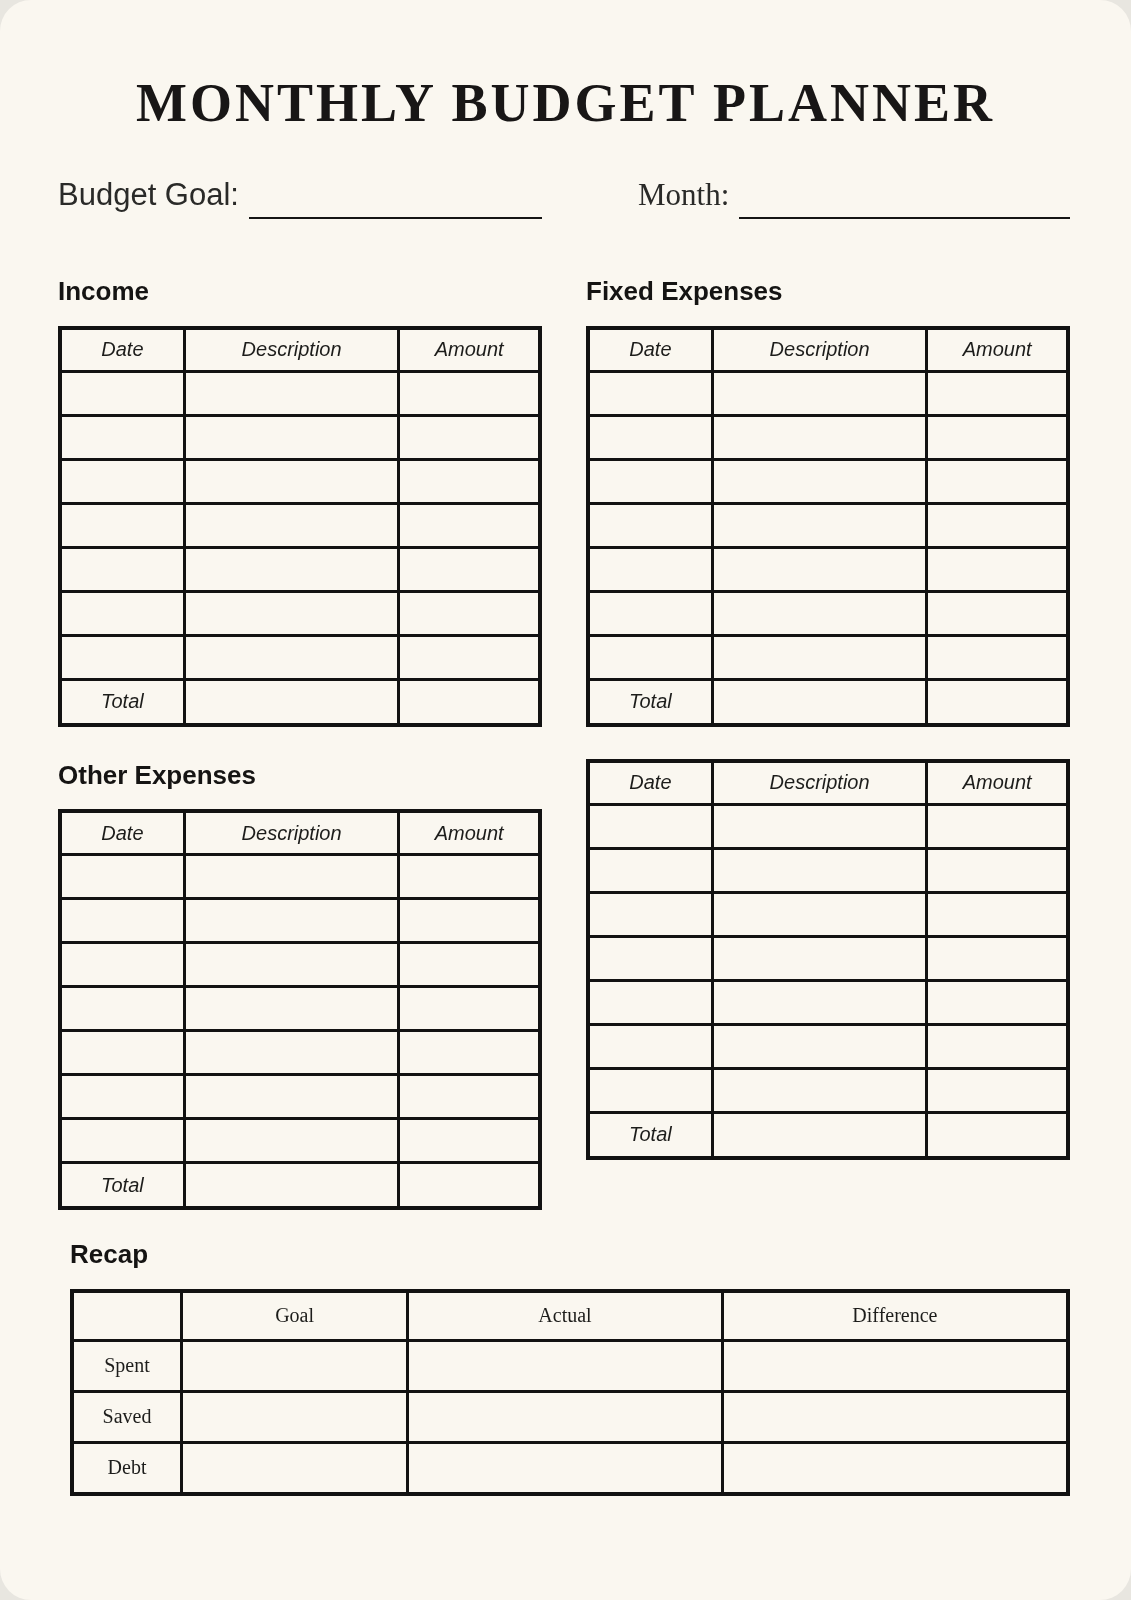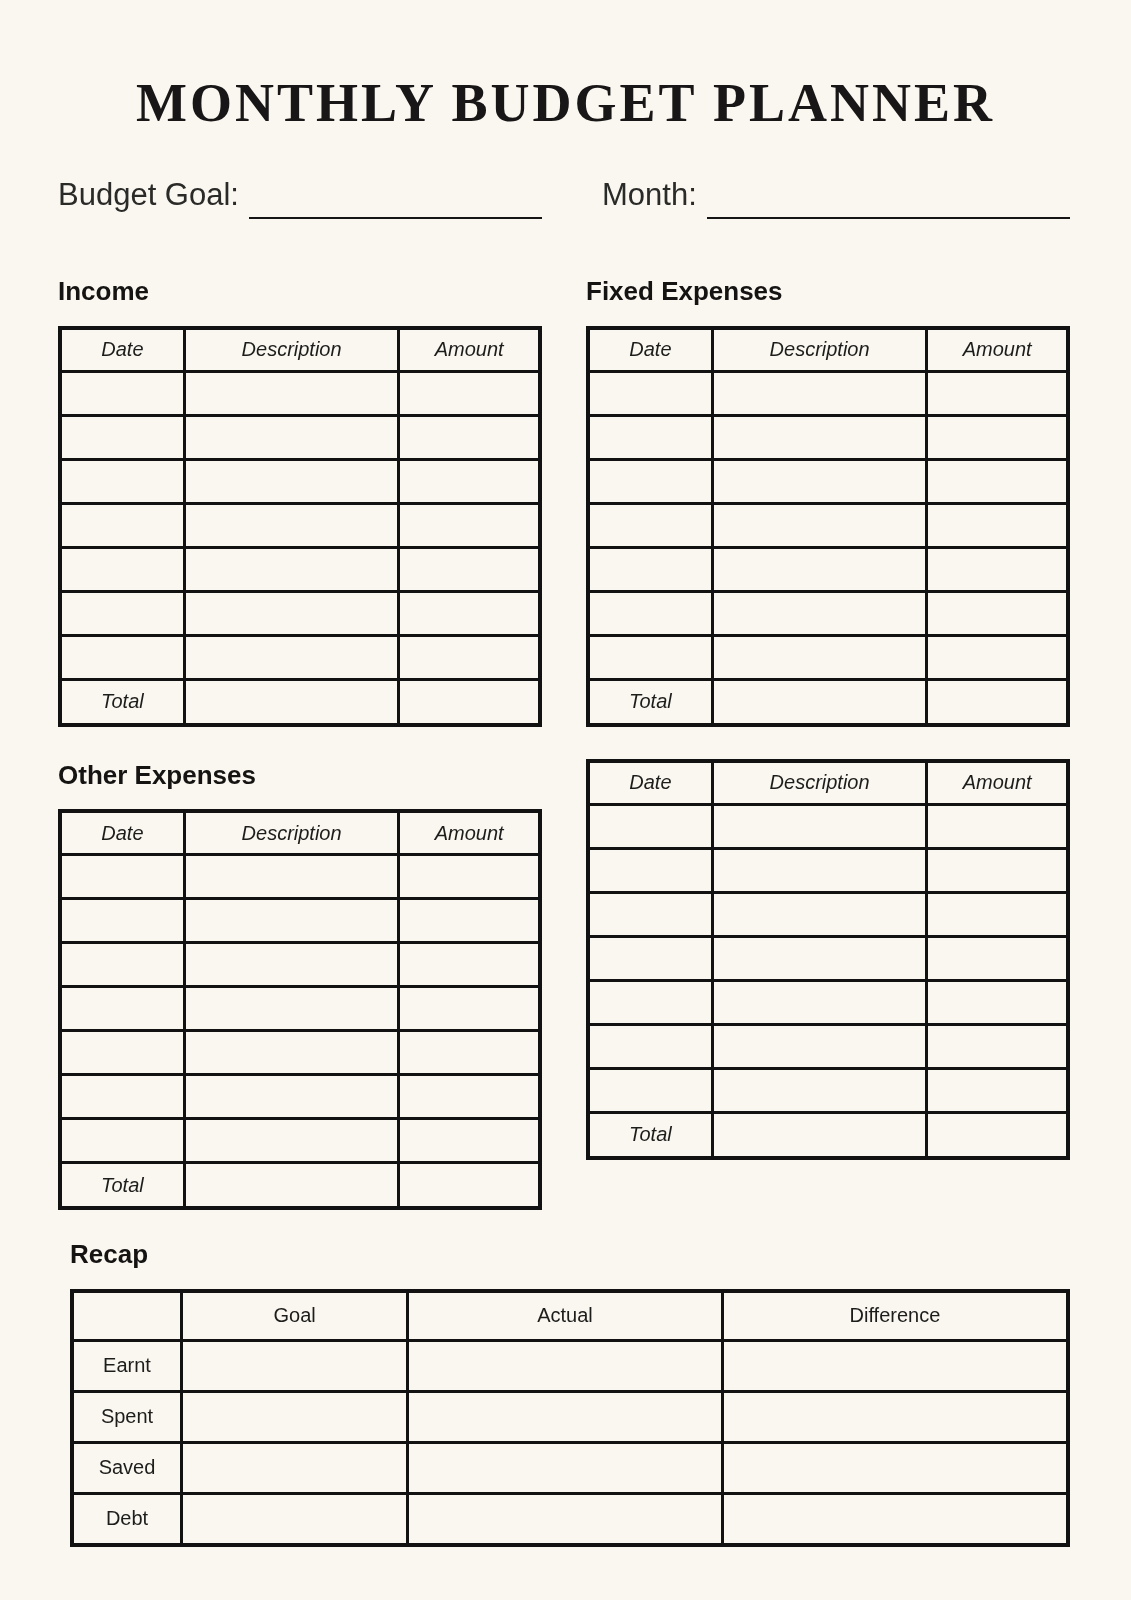--- a/index.html
+++ b/index.html
@@ -1,35 +1,35 @@
 <!DOCTYPE html>
 <html><head>
 <meta charset="utf-8">
 <style>
   html,body{margin:0;padding:0;}
   body{background:#e8e6e0;font-family:"Liberation Sans",sans-serif;}
   .page{
     width:1131px;height:1600px;margin:0 auto;background:#FAF7F0;
-    color:#1b1b1b;overflow:hidden;box-sizing:border-box;position:relative;
+    color:#1b1b1b;overflow:hidden;box-sizing:border-box;position:relative;border-radius:31px;
   }
   
   .title{
     margin:0;padding-top:74px;text-align:center;
     font-family:"Liberation Serif",serif;font-weight:600;
     font-size:54px;line-height:1.1;letter-spacing:3px;color:#181616;
     white-space:nowrap;
   }
   
   .fields-row{
     display:flex;align-items:flex-end;
     margin:44px 61px 0 58px;
   }
   .field{display:flex;align-items:flex-end;}
   .field-goal{width:484px;}
-  .field-month{flex:1;margin-left:60px;}
+  .field-month{flex:1;margin-left:96px;font-family:Liberation Serif, serif;}
   .field-label{
     font-size:31px;color:#2a2a28;line-height:1.15;white-space:nowrap;
   }
   .field-line{
     flex:1;margin-left:10px;border-bottom:2px solid #151515;
     transform:translateY(6px);min-height:1px;
   }
   
   .sections-grid{
     display:grid;grid-template-columns:484px 484px;column-gap:44px;row-gap:32px;
@@ -49,21 +49,21 @@
   table.budget-table th{height:40px;font-size:20px;font-weight:400;color:#1d1d1b;}
   table.budget-table td{height:41px;font-size:20px;color:#1d1d1b;}
   table.budget-table td.total-cell{height:42px;}
   .col-date{width:25.9%;}
   .col-desc{width:44.7%;}
   .col-amount{width:29.4%;}
   
   .recap-section{margin:28px 61px 0 70px;}
   table.recap-table{
     width:100%;border-collapse:collapse;border:4px solid #121212;
-    table-layout:fixed;background:#FAF7F0;margin-top:0;
+    table-layout:fixed;background:#FAF7F0;margin-top:0;font-family:Liberation Serif, serif;
   }
   table.recap-table th,
   table.recap-table td{
     border:3px solid #121212;padding:0;text-align:center;vertical-align:middle;
     font-size:20px;font-weight:400;color:#1d1d1b;
   }
   table.recap-table th{height:46px;}
   table.recap-table td{height:48px;}
   .rcol-label{width:11%;}
   .rcol-goal{width:22.7%;}
@@ -351,26 +351,20 @@
       <thead>
         <tr>
           <th></th>
           <th>Goal</th>
           <th>Actual</th>
           <th>Difference</th>
         </tr>
       </thead>
       <tbody>
         <tr>
-          <td>Earnt</td>
-          <td></td>
-          <td></td>
-          <td></td>
-        </tr>
-        <tr>
           <td>Spent</td>
           <td></td>
           <td></td>
           <td></td>
         </tr>
         <tr>
           <td>Saved</td>
           <td></td>
           <td></td>
           <td></td>

